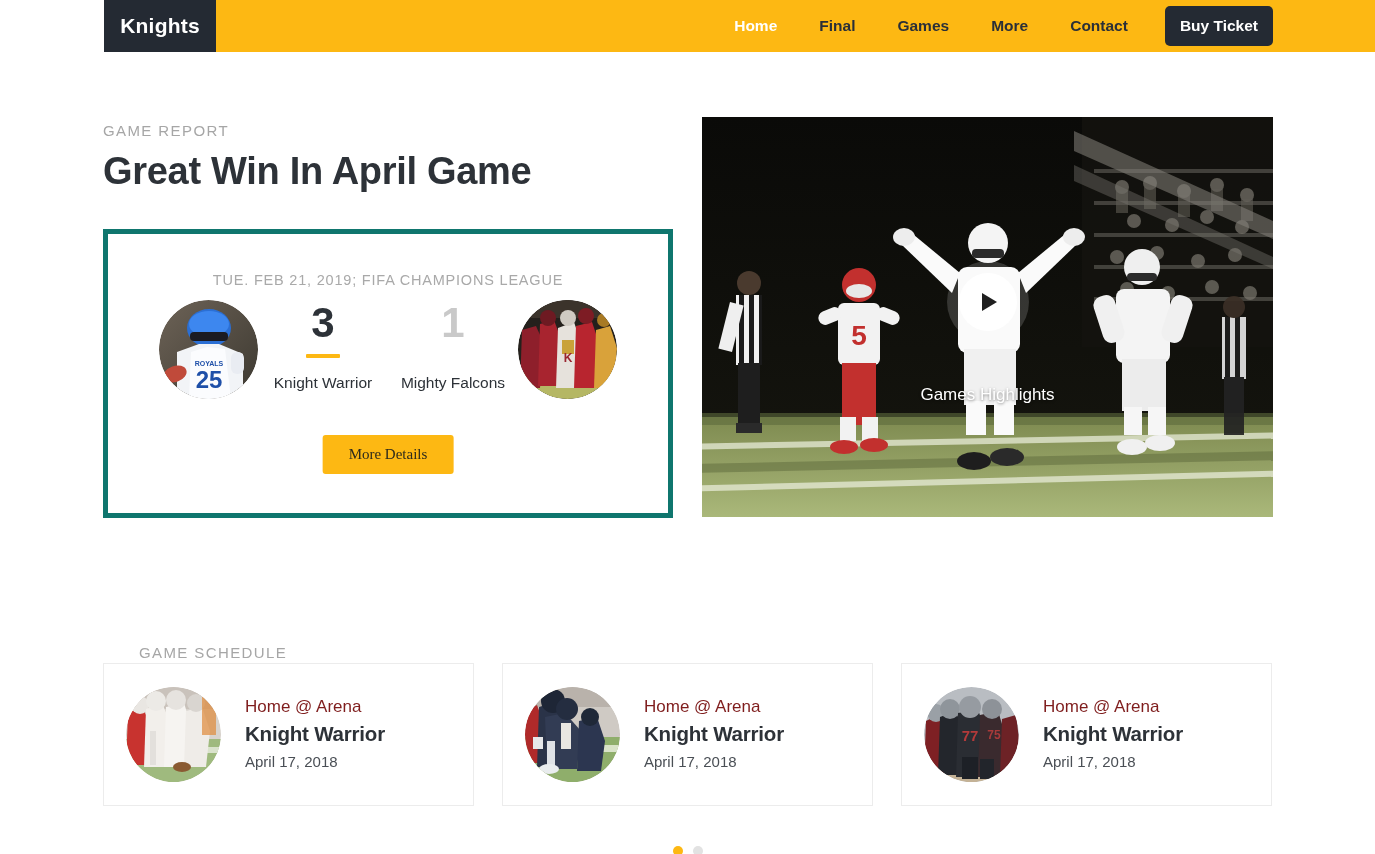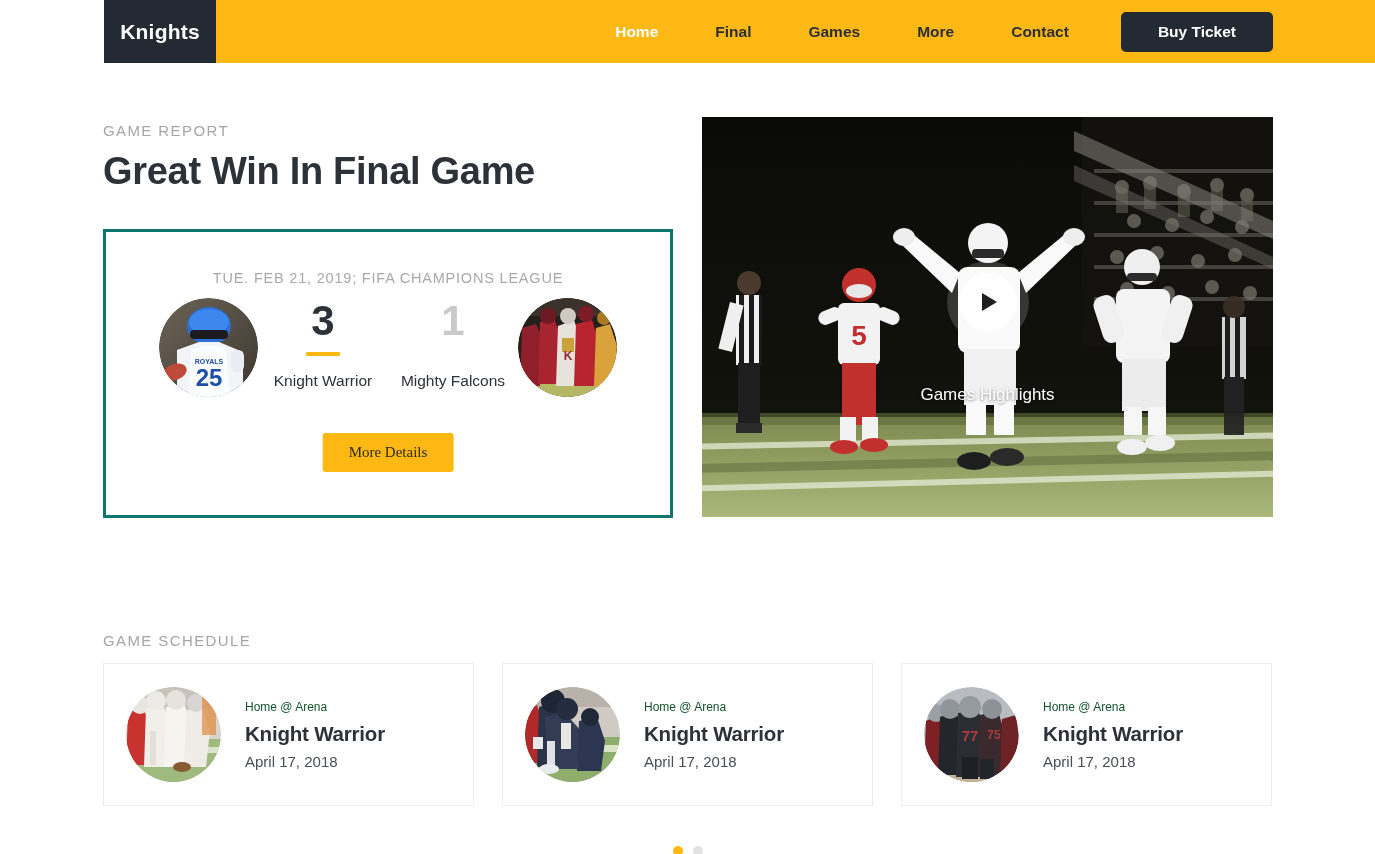--- a/index.html
+++ b/index.html
@@ -13,21 +13,21 @@
     font-family: "Liberation Sans", sans-serif;
     -webkit-font-smoothing: antialiased;
   }
 
   .page { position: relative; width: 1375px; height: 854px; background: #ffffff; }
 
   
   .header {
     position: absolute;
     left: 104px; top: 0;
-    width: 1271px; height: 63px;
+    width: 1271px; height: 52px;
     background: #FDB813;
     display: flex;
     align-items: stretch;
   }
   .logo-block {
     width: 112px;
     background: #242a33;
     display: flex;
     align-items: center;
     justify-content: center;
@@ -38,41 +38,41 @@
     font-size: 21px;
     font-weight: 700;
     letter-spacing: 0.2px;
   }
   .nav {
     flex: 1;
     display: flex;
     align-items: center;
     justify-content: flex-end;
     padding-right: 102px;
-    gap: 15px;
+    gap: 0;
   }
   .nav-item {
     font-size: 15.5px;
     font-weight: 700;
     color: #2a2f38;
     padding: 0 21px;
     cursor: pointer;
     line-height: 68px;
     white-space: nowrap;
   }
   .nav-item.active { color: #ffffff; }
   .buy-btn {
     margin-left: 16px;
     background: #242a33;
     color: #ffffff;
     font-size: 15.5px;
     font-weight: 700;
     border: none;
     border-radius: 5px;
-    padding: 11px 37px;
+    padding: 11px 15px;
     cursor: pointer;
     font-family: "Liberation Sans", sans-serif;
     white-space: nowrap;
   }
 
   
   .content { position: absolute; left: 0; top: 68px; width: 1375px; }
 
   .eyebrow {
     position: absolute;
@@ -92,21 +92,21 @@
     font-weight: 700;
     color: #2d3238;
     letter-spacing: -0.3px;
   }
 
   
   .score-card {
     position: absolute;
     left: 103px; top: 161px;
     width: 570px; height: 289px;
-    border: 3px solid #0f766e;
+    border: 5px solid #0f766e;
     background: #ffffff;
   }
   .match-meta {
     position: absolute;
     top: 38px; left: 0; right: 0;
     text-align: center;
     font-size: 14.5px;
     letter-spacing: 0.8px;
     color: #a9a9a9;
     text-transform: uppercase;
@@ -201,21 +201,21 @@
     left: 0; right: 0;
     top: 268px;
     text-align: center;
     color: #ffffff;
     font-size: 17px;
     text-shadow: 0 1px 3px rgba(0,0,0,0.45);
     pointer-events: none;
   }
 
   
-  .eyebrow-schedule { top: 564px; }
+  .eyebrow-schedule { top: 576px; margin-left: 36px; }
 
   .sched-row {
     position: absolute;
     left: 103px; top: 595px;
     width: 1170px;
     display: flex;
     gap: 28px;
   }
   .sched-card {
     width: 371px; height: 143px;
@@ -227,21 +227,21 @@
     cursor: pointer;
   }
   .sched-avatar {
     width: 95px; height: 95px;
     border-radius: 50%;
     overflow: hidden;
     flex: 0 0 95px;
   }
   .sched-avatar svg { display: block; width: 95px; height: 95px; }
   .sched-body { padding-left: 24px; }
-  .sched-venue { font-size: 12px; color: #14532d; line-height: 22px; }
+  .sched-venue { font-size: 17px; color: #7f1d1d; line-height: 22px; }
   .sched-team {
     font-size: 20.5px;
     font-weight: 700;
     color: #2d3238;
     line-height: 32px;
     letter-spacing: -0.2px;
   }
   .sched-date { font-size: 15px; color: #4a4f55; line-height: 24px; }
 
   
@@ -271,21 +271,21 @@
       <a class="nav-item">Games</a>
       <a class="nav-item">More</a>
       <a class="nav-item">Contact</a>
       <button class="buy-btn">Buy Ticket</button>
     </nav>
   </div>
 
   <div class="content">
 
     <div class="eyebrow eyebrow-report">GAME REPORT</div>
-    <h1 class="headline">Great Win In Final Game</h1>
+    <h1 class="headline">Great Win In April Game</h1>
 
     <div class="score-card">
       <div class="match-meta">TUE. FEB 21, 2019; FIFA CHAMPIONS LEAGUE</div>
 
       <div class="teams-row">
         <div class="team-avatar">
           <svg viewBox="0 0 99 99" xmlns="http://www.w3.org/2000/svg">
             <defs>
               <clipPath id="c1">
                   <circle cx="49.5" cy="49.5" r="49.5"></circle>

